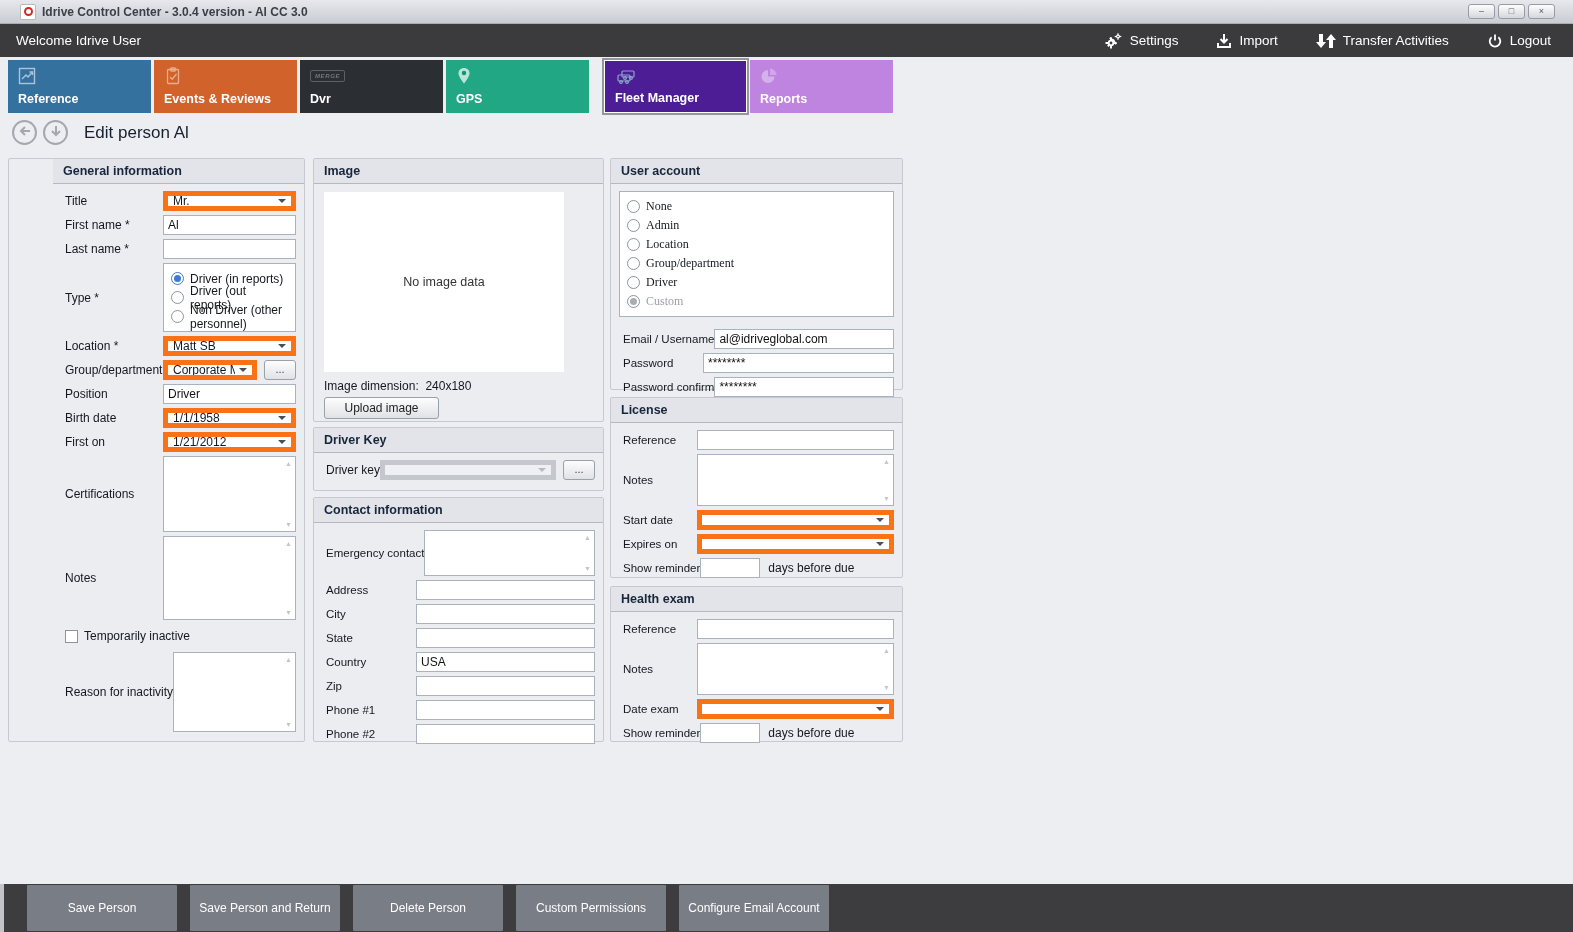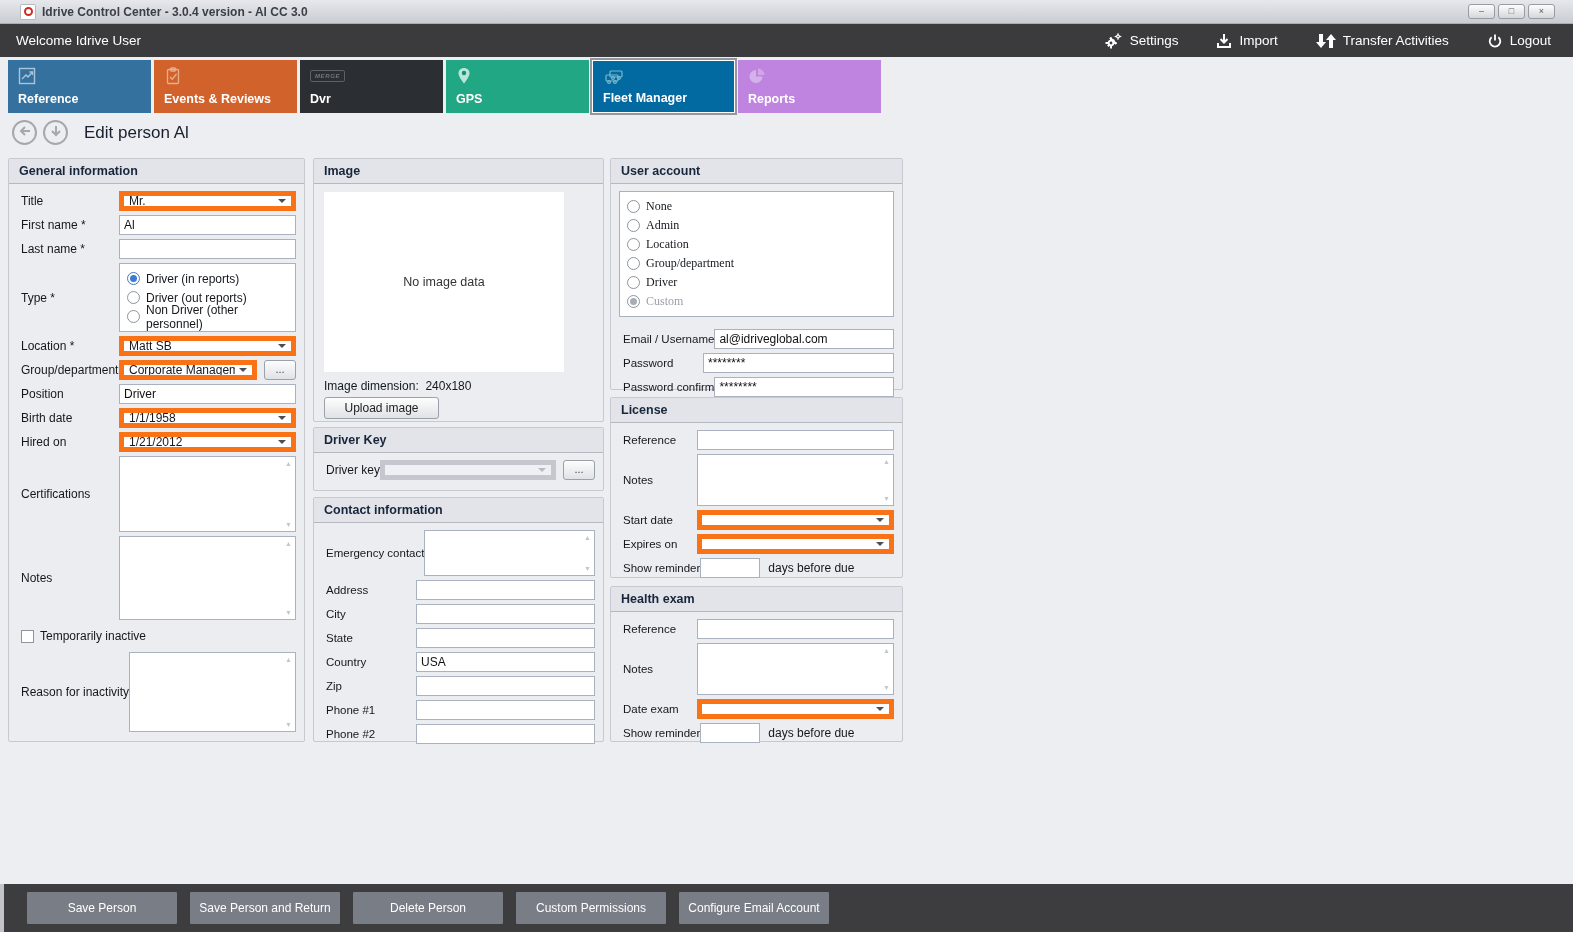--- a/index.html
+++ b/index.html
@@ -92,21 +92,21 @@
 
   
   .acct .lbl { flex:0 0 84px; font-size:11.5px; }
   .lic .lbl { flex:0 0 78px; font-size:11.5px; }
   .reminder-input { width:60px; flex:0 0 60px; }
   .suffix { margin-left:8px; font-size:12px; white-space:nowrap; }
 
   
   .footer { position:absolute; left:0; bottom:0; width:100%; height:48px; display:flex;
     align-items:center; border-left:4px solid #c2c4ca; }
-  .fbtn { width:150px; height:32px; background:#797d86; color:#fff; border:none; font-family:inherit;
+  .fbtn { width:150px; height:46px; background:#797d86; color:#fff; border:none; font-family:inherit;
     font-size:12px; margin-left:13px; border-radius:1px; }
   .fbtn:first-child { margin-left:23px; }
 </style>
 </head>
 <body>
 
 <div class="titlebar">
   <div class="app-icon">
       <span></span>
     </div>
@@ -200,21 +200,21 @@
   </div>
   <div class="tab" style="background-color: rgb(33, 167, 131);">
     <span class="tab-icon">
       <svg width="16" height="18" viewBox="0 0 16 18">
           <path d="M8 1C4.7 1 2.5 3.5 2.5 6.2 2.5 10 8 16.5 8 16.5S13.5 10 13.5 6.2C13.5 3.5 11.3 1 8 1z" fill="#eafaf4"></path>
           <circle cx="8" cy="6" r="2.2" fill="#128a6a"></circle>
         </svg>
     </span>
     <span class="tab-label">GPS</span>
   </div>
-  <div class="tab selected" style="background-color: #0369a1;">
+  <div class="tab selected" style="background-color: #4c1d95; margin-left: 12px;">
     <span class="tab-icon">
       <svg width="22" height="18" viewBox="0 0 22 18" fill="none" stroke="#9fd3dc" stroke-width="1.2">
           <rect x="7" y="3" width="12" height="6" rx="1"></rect>
           <circle cx="10" cy="10" r="1.4"></circle>
           <circle cx="16" cy="10" r="1.4"></circle>
           <rect x="3" y="7" width="12" height="6" rx="1"></rect>
           <circle cx="6" cy="14" r="1.4"></circle>
           <circle cx="12" cy="14" r="1.4"></circle>
         </svg>
     </span>
@@ -244,21 +244,21 @@
     <span>
       <svg width="14" height="14" viewBox="0 0 14 14" fill="none" stroke="#a4a8ae" stroke-width="2">
           <path d="M7 2v9"></path>
           <path d="M3 7l4 4 4-4"></path>
         </svg>
     </span>
   </div>
   <span class="page-title">Edit person Al</span>
 </div>
 
-<div class="panel" style="left:8px; top:158px; width:297px; height:584px;">
+<div class="panel" style="left:8px; top:158px; width:297px; height:584px;padding-left:44px;">
   <div class="panel-h">General information</div>
   <div class="panel-b">
     <div class="row">
       <span class="lbl">Title</span>
       <div class="ctl">
           <div class="sel">
             <span class="val">Mr.</span>
             <span class="arr"></span>
           </div>
         </div>
@@ -322,21 +322,21 @@
     <div class="row">
       <span class="lbl">Birth date</span>
       <div class="ctl">
           <div class="sel">
             <span class="val">1/1/1958</span>
             <span class="arr"></span>
           </div>
         </div>
     </div>
     <div class="row">
-      <span class="lbl">Hired on</span>
+      <span class="lbl">First on</span>
       <div class="ctl">
           <div class="sel">
             <span class="val">1/21/2012</span>
             <span class="arr"></span>
           </div>
         </div>
     </div>
     <div class="row">
       <span class="lbl">Certifications</span>
       <div class="ctl">

